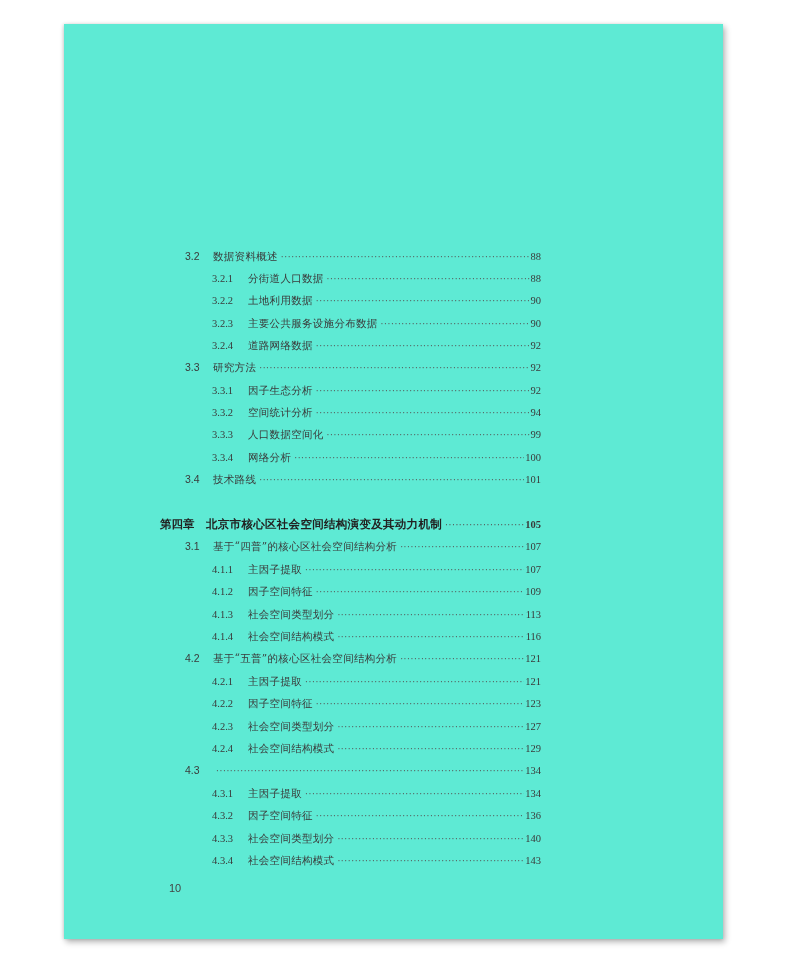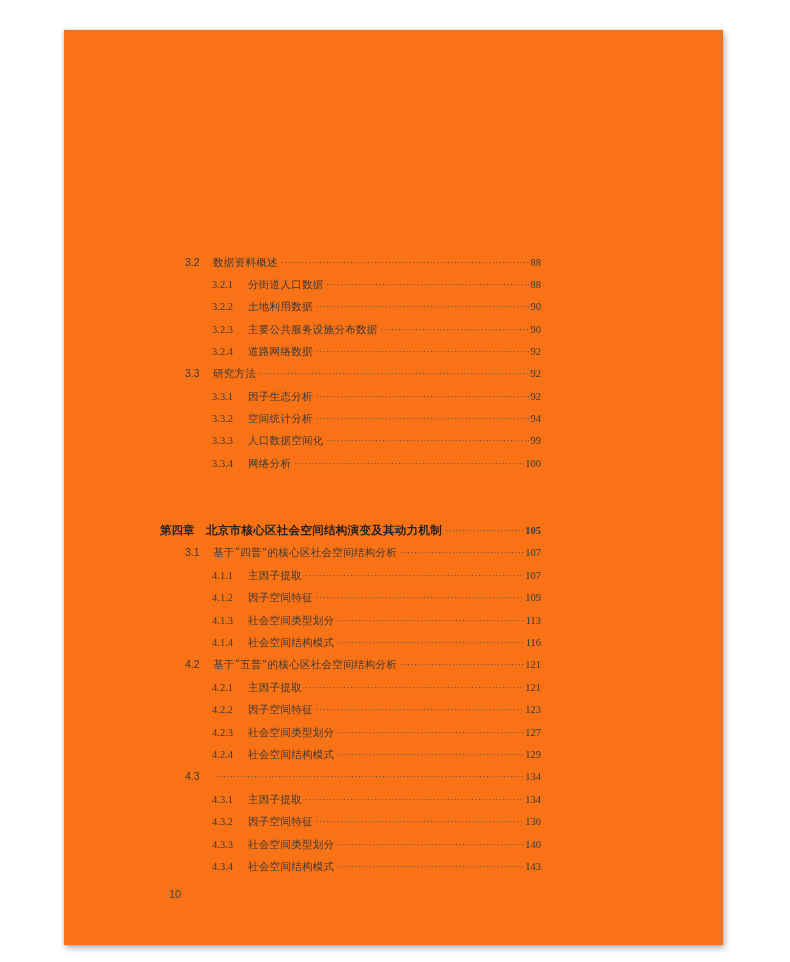--- a/index.html
+++ b/index.html
@@ -10,24 +10,24 @@
     body {
       width: 790px;
       height: 962px;
       position: relative;
       overflow: hidden;
       font-family: "DejaVu Serif", "Liberation Serif", serif;
     }
     .page {
       position: absolute;
       left: 64px;
-      top: 30px;
+      top: 24px;
       width: 659px;
       height: 915px;
-      background: #f97316;
+      background: #5eead4;
       box-shadow: 2px 3px 6px rgba(0,0,0,0.30), -1px 0 3px rgba(0,0,0,0.12);
     }
     .toc {
       position: absolute;
       left: 0;
       top: 0;
       width: 100%;
       height: 100%;
     }
     .row {
@@ -167,20 +167,26 @@
       <span class="title">人口数据空间化</span>
       <span class="leader"></span>
       <span class="pg">99</span>
     </div>
     <div class="row sub" style="top:423px">
       <span class="num">3.3.4</span>
       <span class="title">网络分析</span>
       <span class="leader"></span>
       <span class="pg">100</span>
     </div>
+    <div class="row sec" style="top:445px">
+      <span class="num">3.4</span>
+      <span class="title">技术路线</span>
+      <span class="leader"></span>
+      <span class="pg">101</span>
+    </div>
 
     <div class="row chap" style="top:490px">
       <span class="num">第四章</span>
       <span class="title">北京市核心区社会空间结构演变及其动力机制</span>
       <span class="leader"></span>
       <span class="pg">105</span>
     </div>
 
     <div class="row sec" style="top:512px">
       <span class="num">3.1</span>

